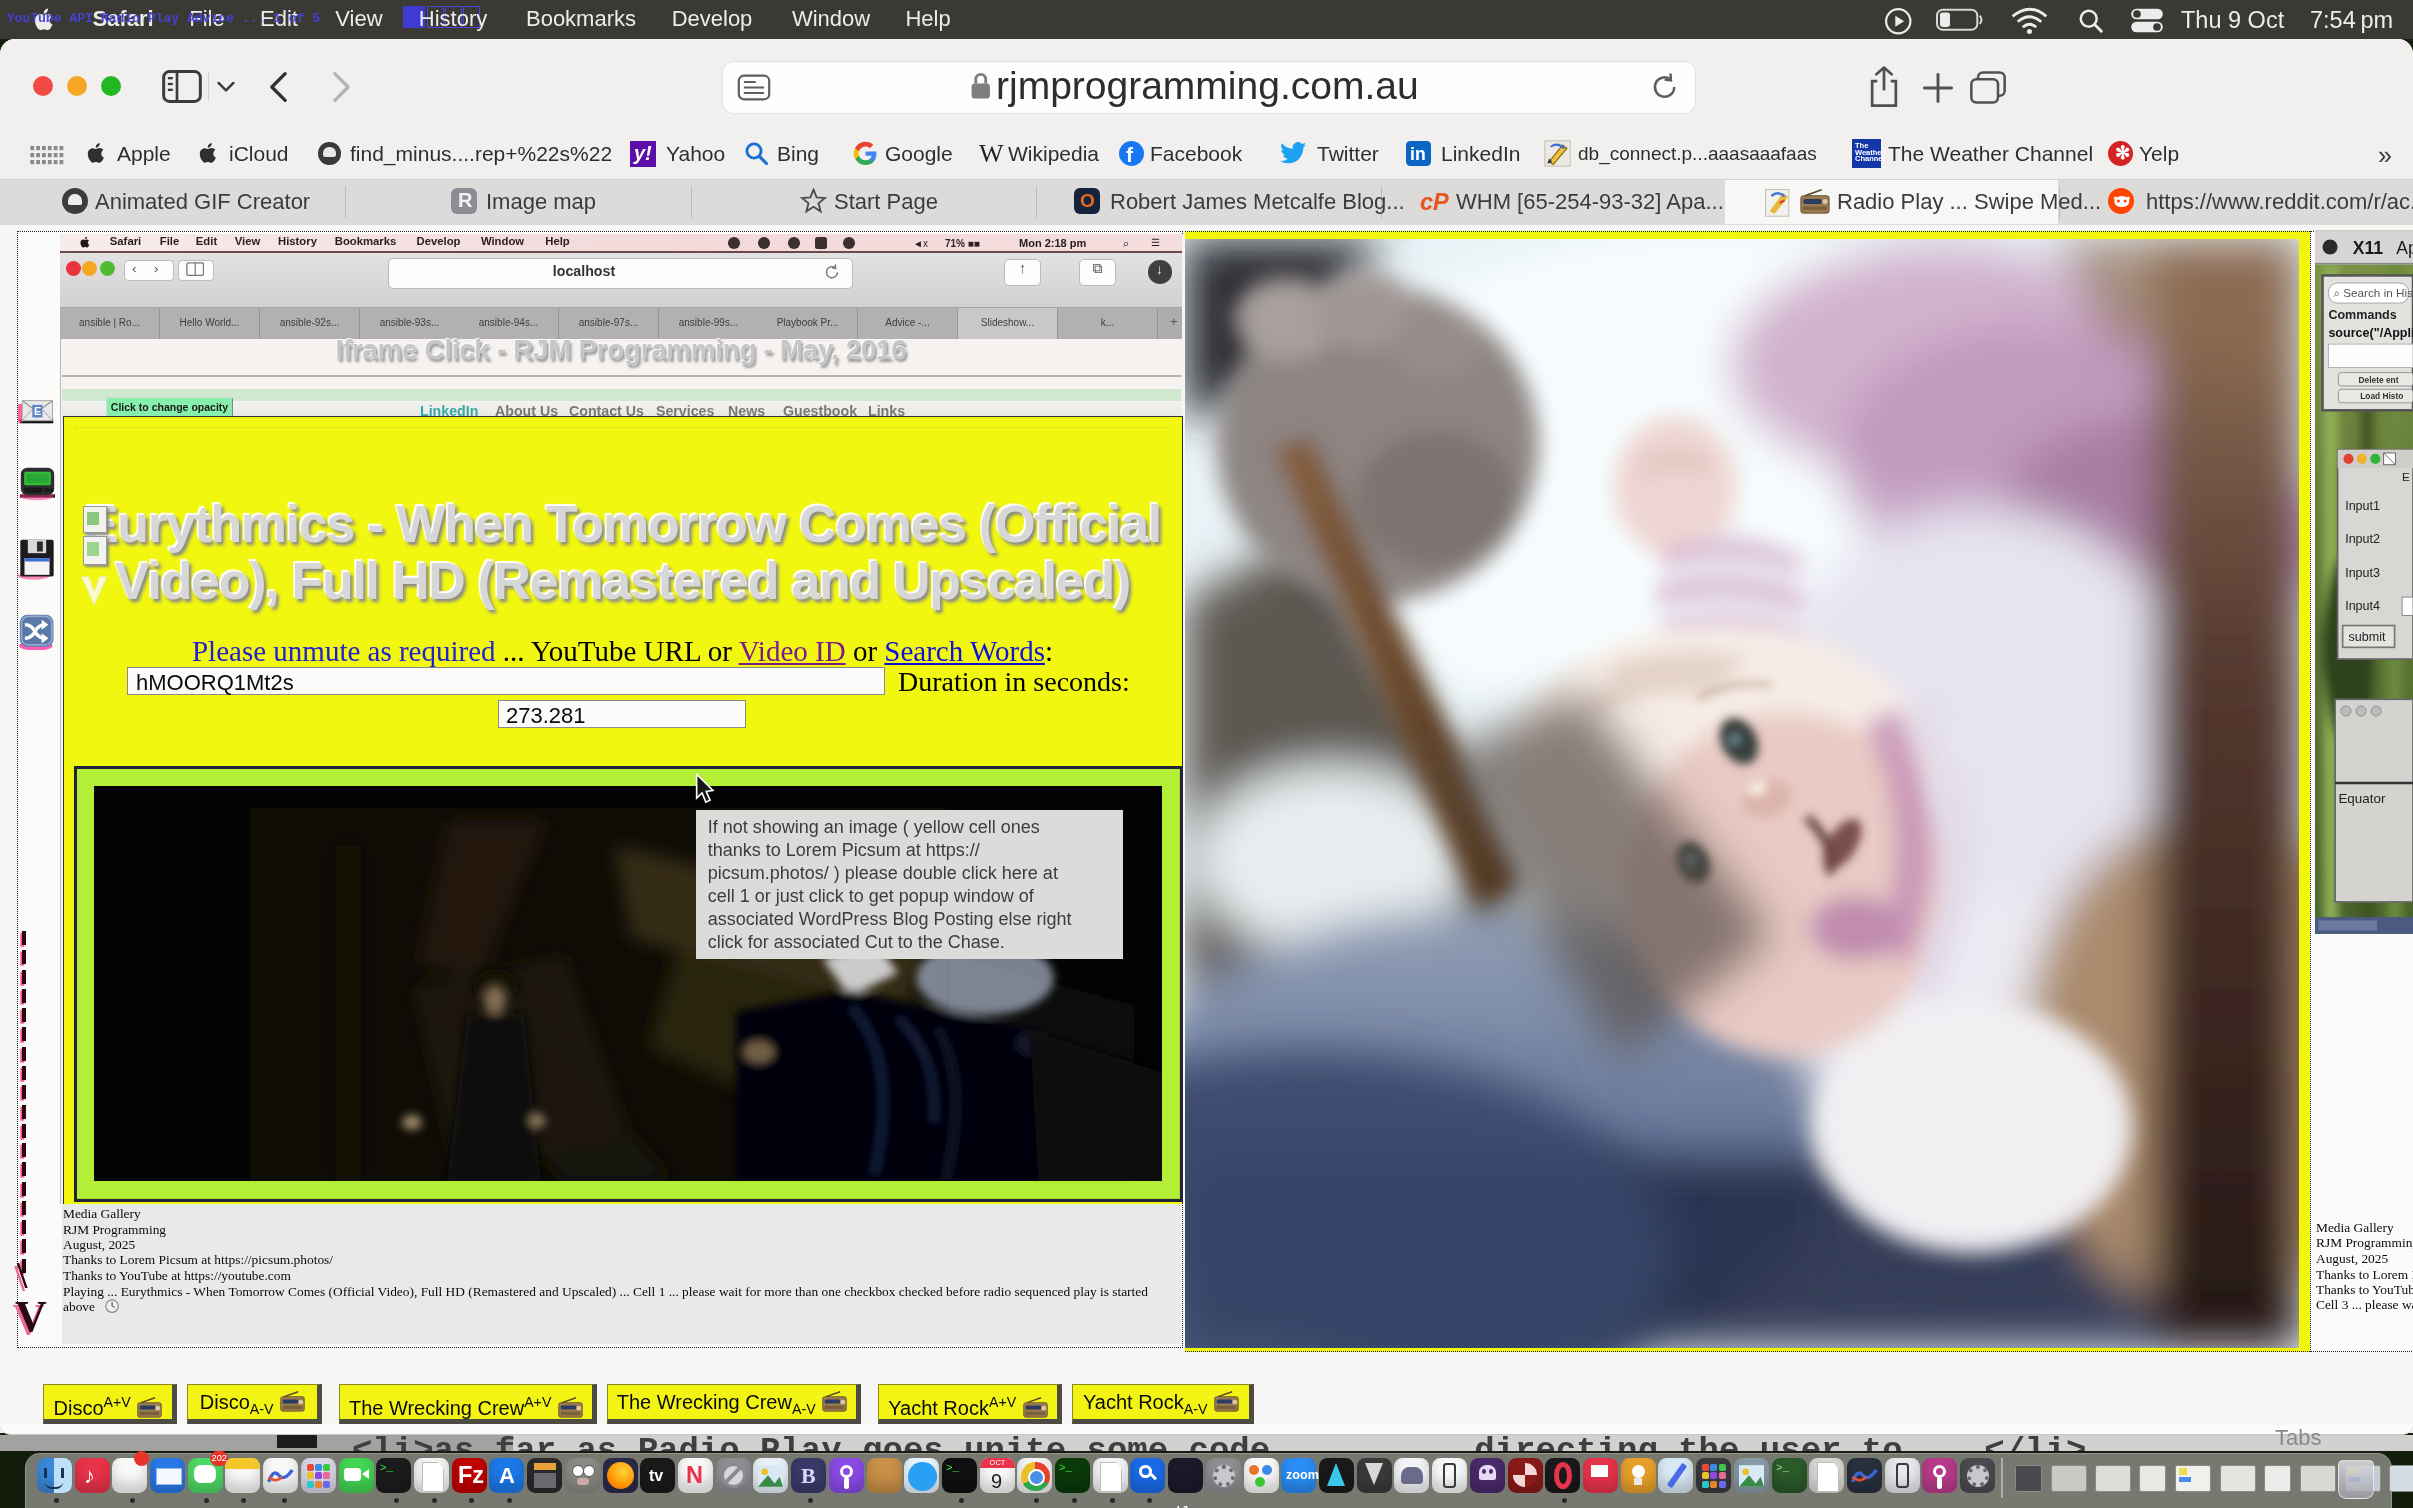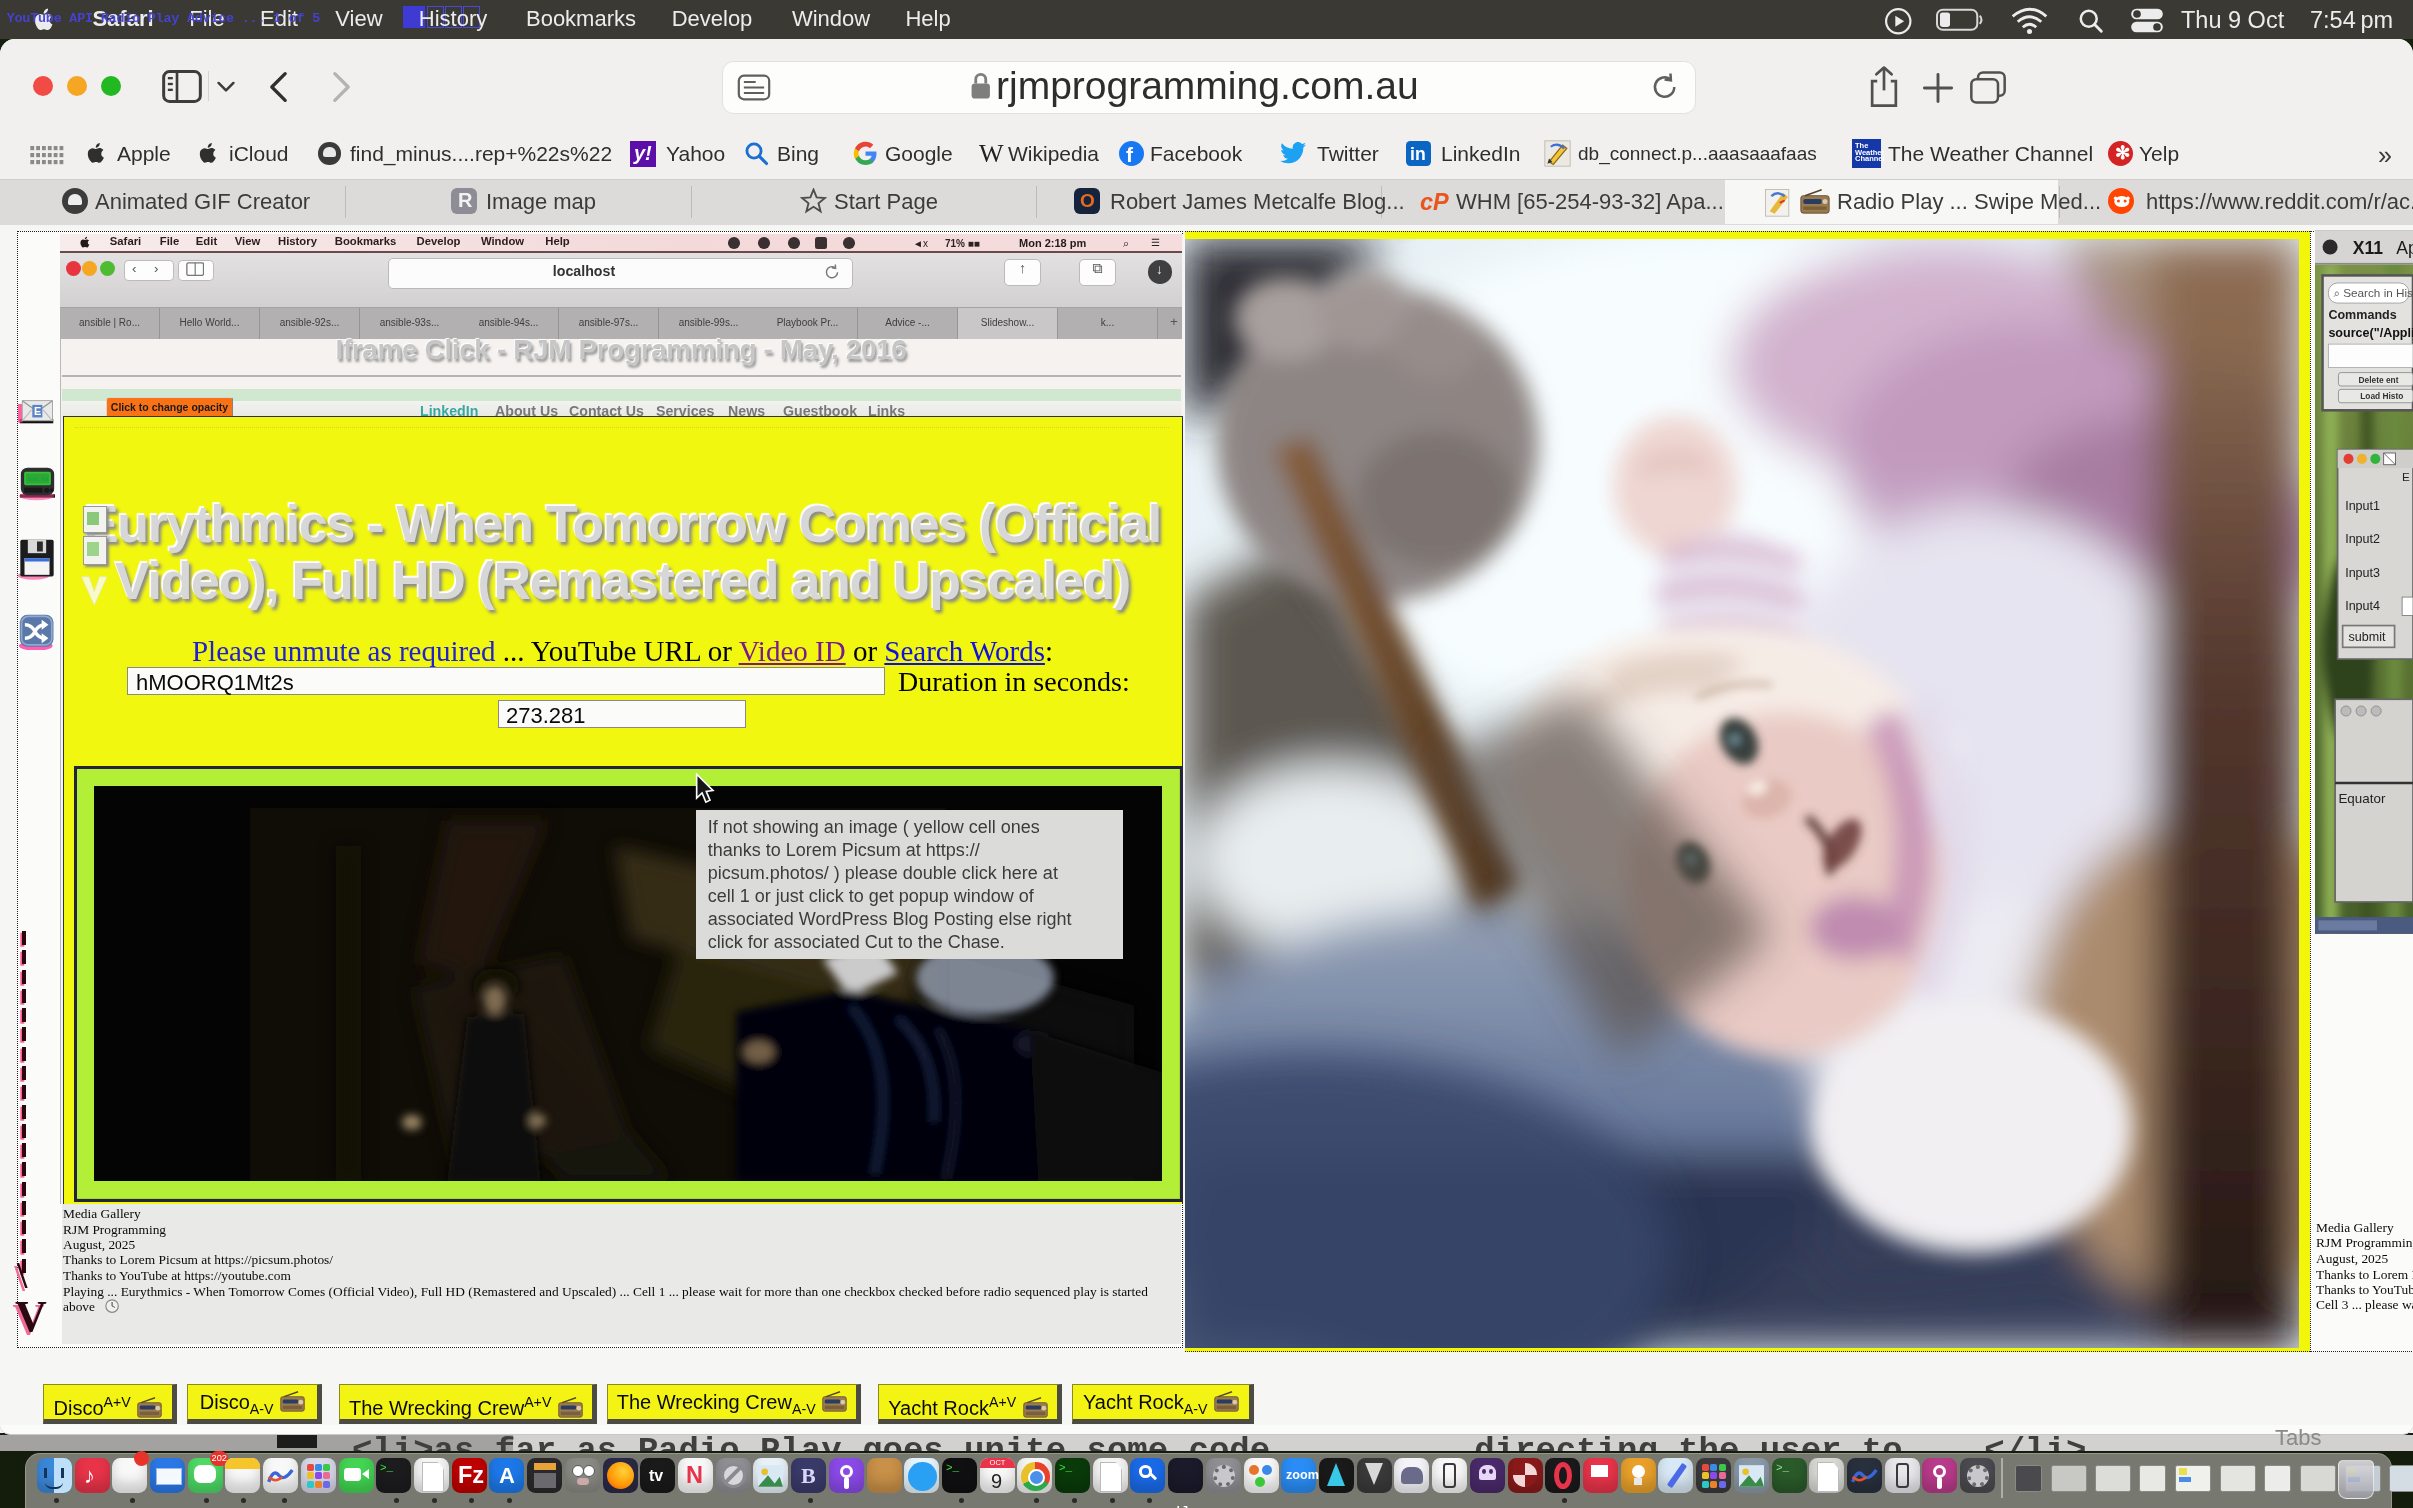--- a/index.html
+++ b/index.html
@@ -346,21 +346,21 @@
 <div class="abs" style="left:62px;top:375px;width:1119px;height:1.7px;background:#b5b3b3;"></div>
 <div class="abs" style="left:62px;top:389px;width:1119px;height:12.6px;background:#cfe8cf;"></div>
 <div class="abs" style="left:62px;top:401px;width:1119px;height:20px;background:linear-gradient(#f2f2f0,#e6e6e2);"></div>
 <div class="abs" style="left:420px;top:403px;font-size:14.2px;font-weight:700;color:#3aa7a3;">LinkedIn</div>
 <div class="abs" style="left:495px;top:403px;font-size:14.2px;font-weight:700;color:#787876;">About Us</div>
 <div class="abs" style="left:569px;top:403px;font-size:14.2px;font-weight:700;color:#787876;">Contact Us</div>
 <div class="abs" style="left:656px;top:403px;font-size:14.2px;font-weight:700;color:#787876;">Services</div>
 <div class="abs" style="left:728px;top:403px;font-size:14.2px;font-weight:700;color:#787876;">News</div>
 <div class="abs" style="left:783px;top:403px;font-size:14.2px;font-weight:700;color:#787876;">Guestbook</div>
 <div class="abs" style="left:868px;top:403px;font-size:14.2px;font-weight:700;color:#787876;">Links</div>
-<div class="abs" style="left:106px;top:397px;width:127px;height:21px;background:#f97316;border:1.7px outset #d8d8d4;border-radius:2.5px;box-sizing:border-box;text-align:center;font-size:10.5px;font-weight:700;color:#1a1a1a;padding-top:3.4px;">Click to change opacity</div>
+<div class="abs" style="left:106px;top:397px;width:127px;height:21px;background:#86efac;border:1.7px outset #d8d8d4;border-radius:2.5px;box-sizing:border-box;text-align:center;font-size:10.5px;font-weight:700;color:#1a1a1a;padding-top:3.4px;">Click to change opacity</div>
 <div class="abs" style="left:63px;top:416px;width:1120px;height:788px;background:#f2f70f;border:1.7px solid #30303c;border-bottom:none;box-sizing:border-box;"></div>
 <div class="abs" style="left:75px;top:427px;width:1094px;height:0;border-top:1.7px dotted #d8b24a;opacity:.6;"></div>
 <div class="abs" style="left:65px;top:494px;width:1115px;font-size:52px;white-space:nowrap;text-align:center;font-weight:700;color:#d7d7d7;letter-spacing:-1.3px;text-shadow:-1.7px -1.7px 0.8px #fefefe,2.5px 3.4px 3.4px #88888a;">Eurythmics - When Tomorrow Comes (Official</div>
 <div class="abs" style="left:65px;top:551px;width:1115px;font-size:52px;white-space:nowrap;text-align:center;font-weight:700;color:#d7d7d7;letter-spacing:-1.3px;text-shadow:-1.7px -1.7px 0.8px #fefefe,2.5px 3.4px 3.4px #88888a;">Video), Full HD (Remastered and Upscaled)</div>
 <div class="abs" style="left:83px;top:506px;width:22px;height:25px;background:#f2f2ee;border:0.8px solid #999;box-shadow:1.7px 1.7px 2.5px #888;"></div>
 <div class="abs" style="left:87px;top:512px;width:11.7px;height:12.6px;background:#8cc87c;"></div>
 <div class="abs" style="left:83px;top:536px;width:22px;height:27px;background:#f2f2ee;border:0.8px solid #999;box-shadow:1.7px 1.7px 2.5px #888;"></div>
 <div class="abs" style="left:87px;top:542px;width:11.7px;height:14.2px;background:#9cd48c;"></div>
 <svg class="abs" style="left:80px;top:575px" width="28.5" height="32" viewBox="0 0 38 42">
     <path d="M2 2 L19 40 L36 2 L26 2 L19 22 L12 2 Z" fill="#fbfbee" stroke="#e4e4d0" opacity=".85"></path>

